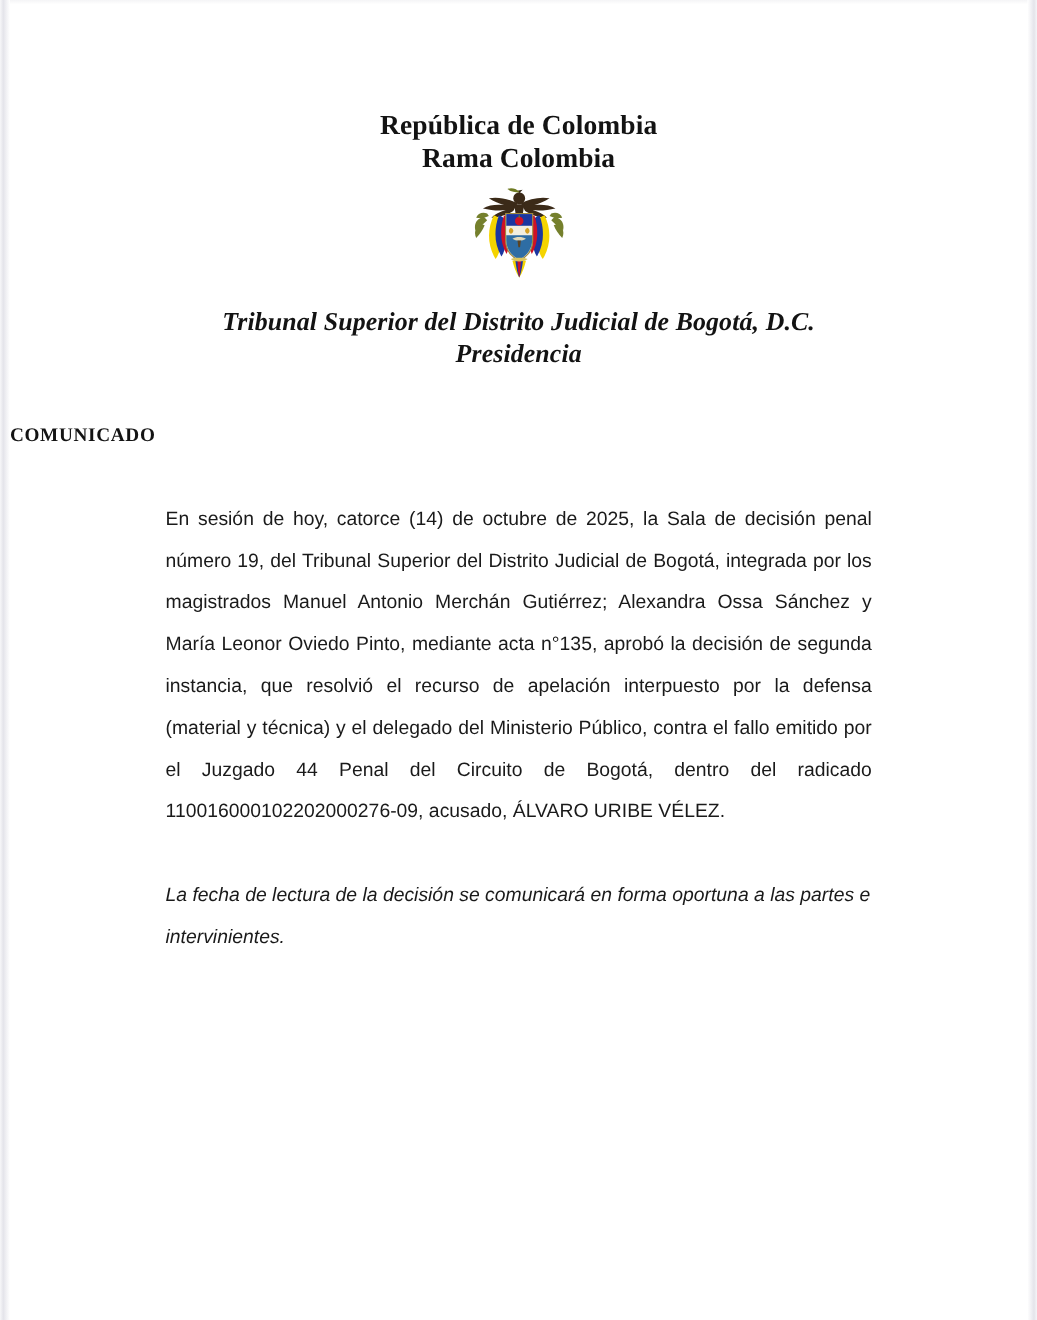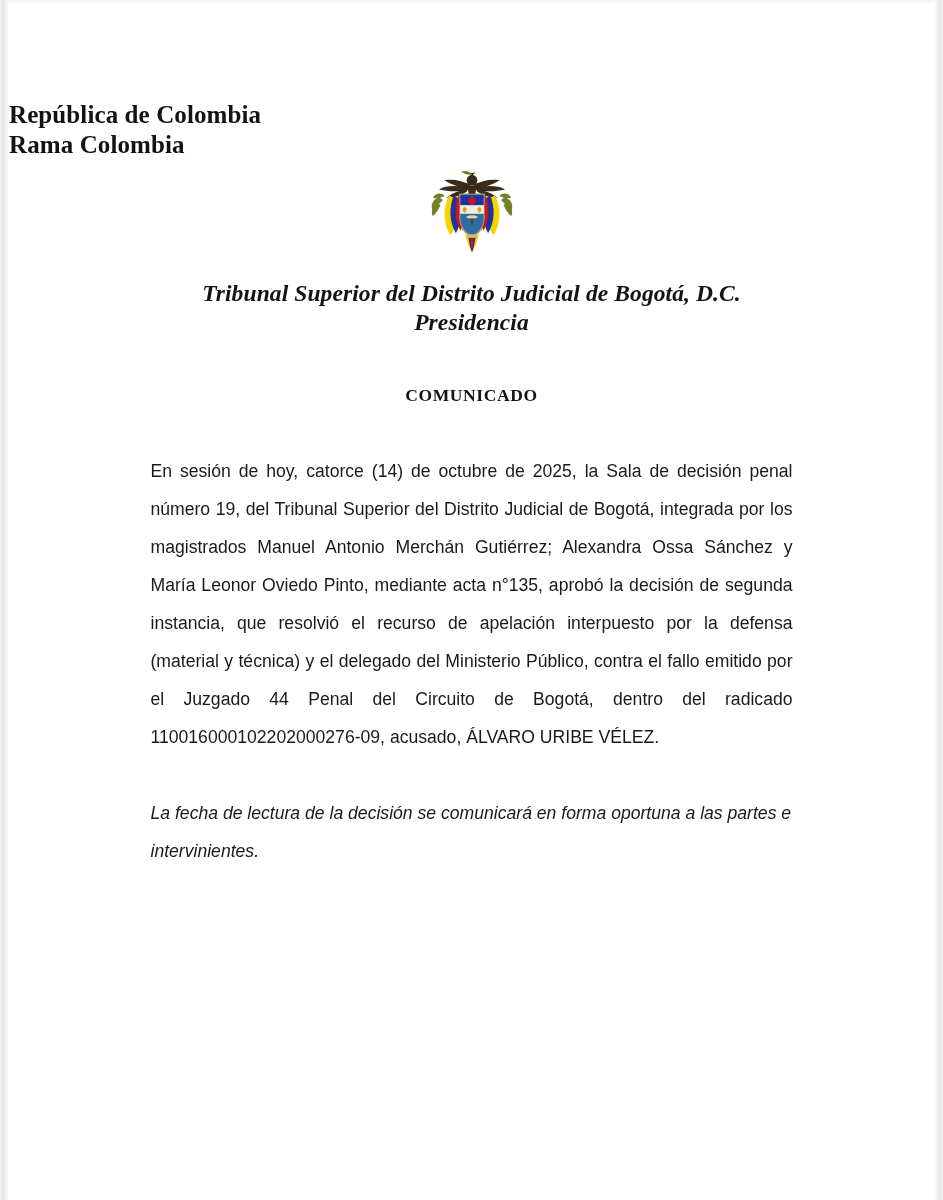--- a/index.html
+++ b/index.html
@@ -47,21 +47,21 @@
     position: absolute;
     left: 9px;
     top: 4px;
     width: 925px;
     height: 1192px;
     background: #ffffff;
   }
 
   
   .header {
-    text-align: left;
+    text-align: center;
     padding-top: 96px;
   }
   .header-line {
     font-family: "Liberation Serif", "DejaVu Serif", serif;
     font-weight: bold;
     font-size: 25px;
     line-height: 30px;
     color: #131313;
     letter-spacing: 0.1px;
   }
@@ -86,21 +86,21 @@
     font-weight: bold;
     font-style: italic;
     font-size: 23.5px;
     line-height: 29px;
     color: #131313;
     letter-spacing: 0.1px;
   }
 
   
   .notice-title {
-    text-align: center;
+    text-align: left;
     margin-top: 48px;
     font-family: "Liberation Serif", "DejaVu Serif", serif;
     font-weight: bold;
     font-size: 17.5px;
     letter-spacing: 0.6px;
     color: #131313;
   }
 
   
   .body-block {

